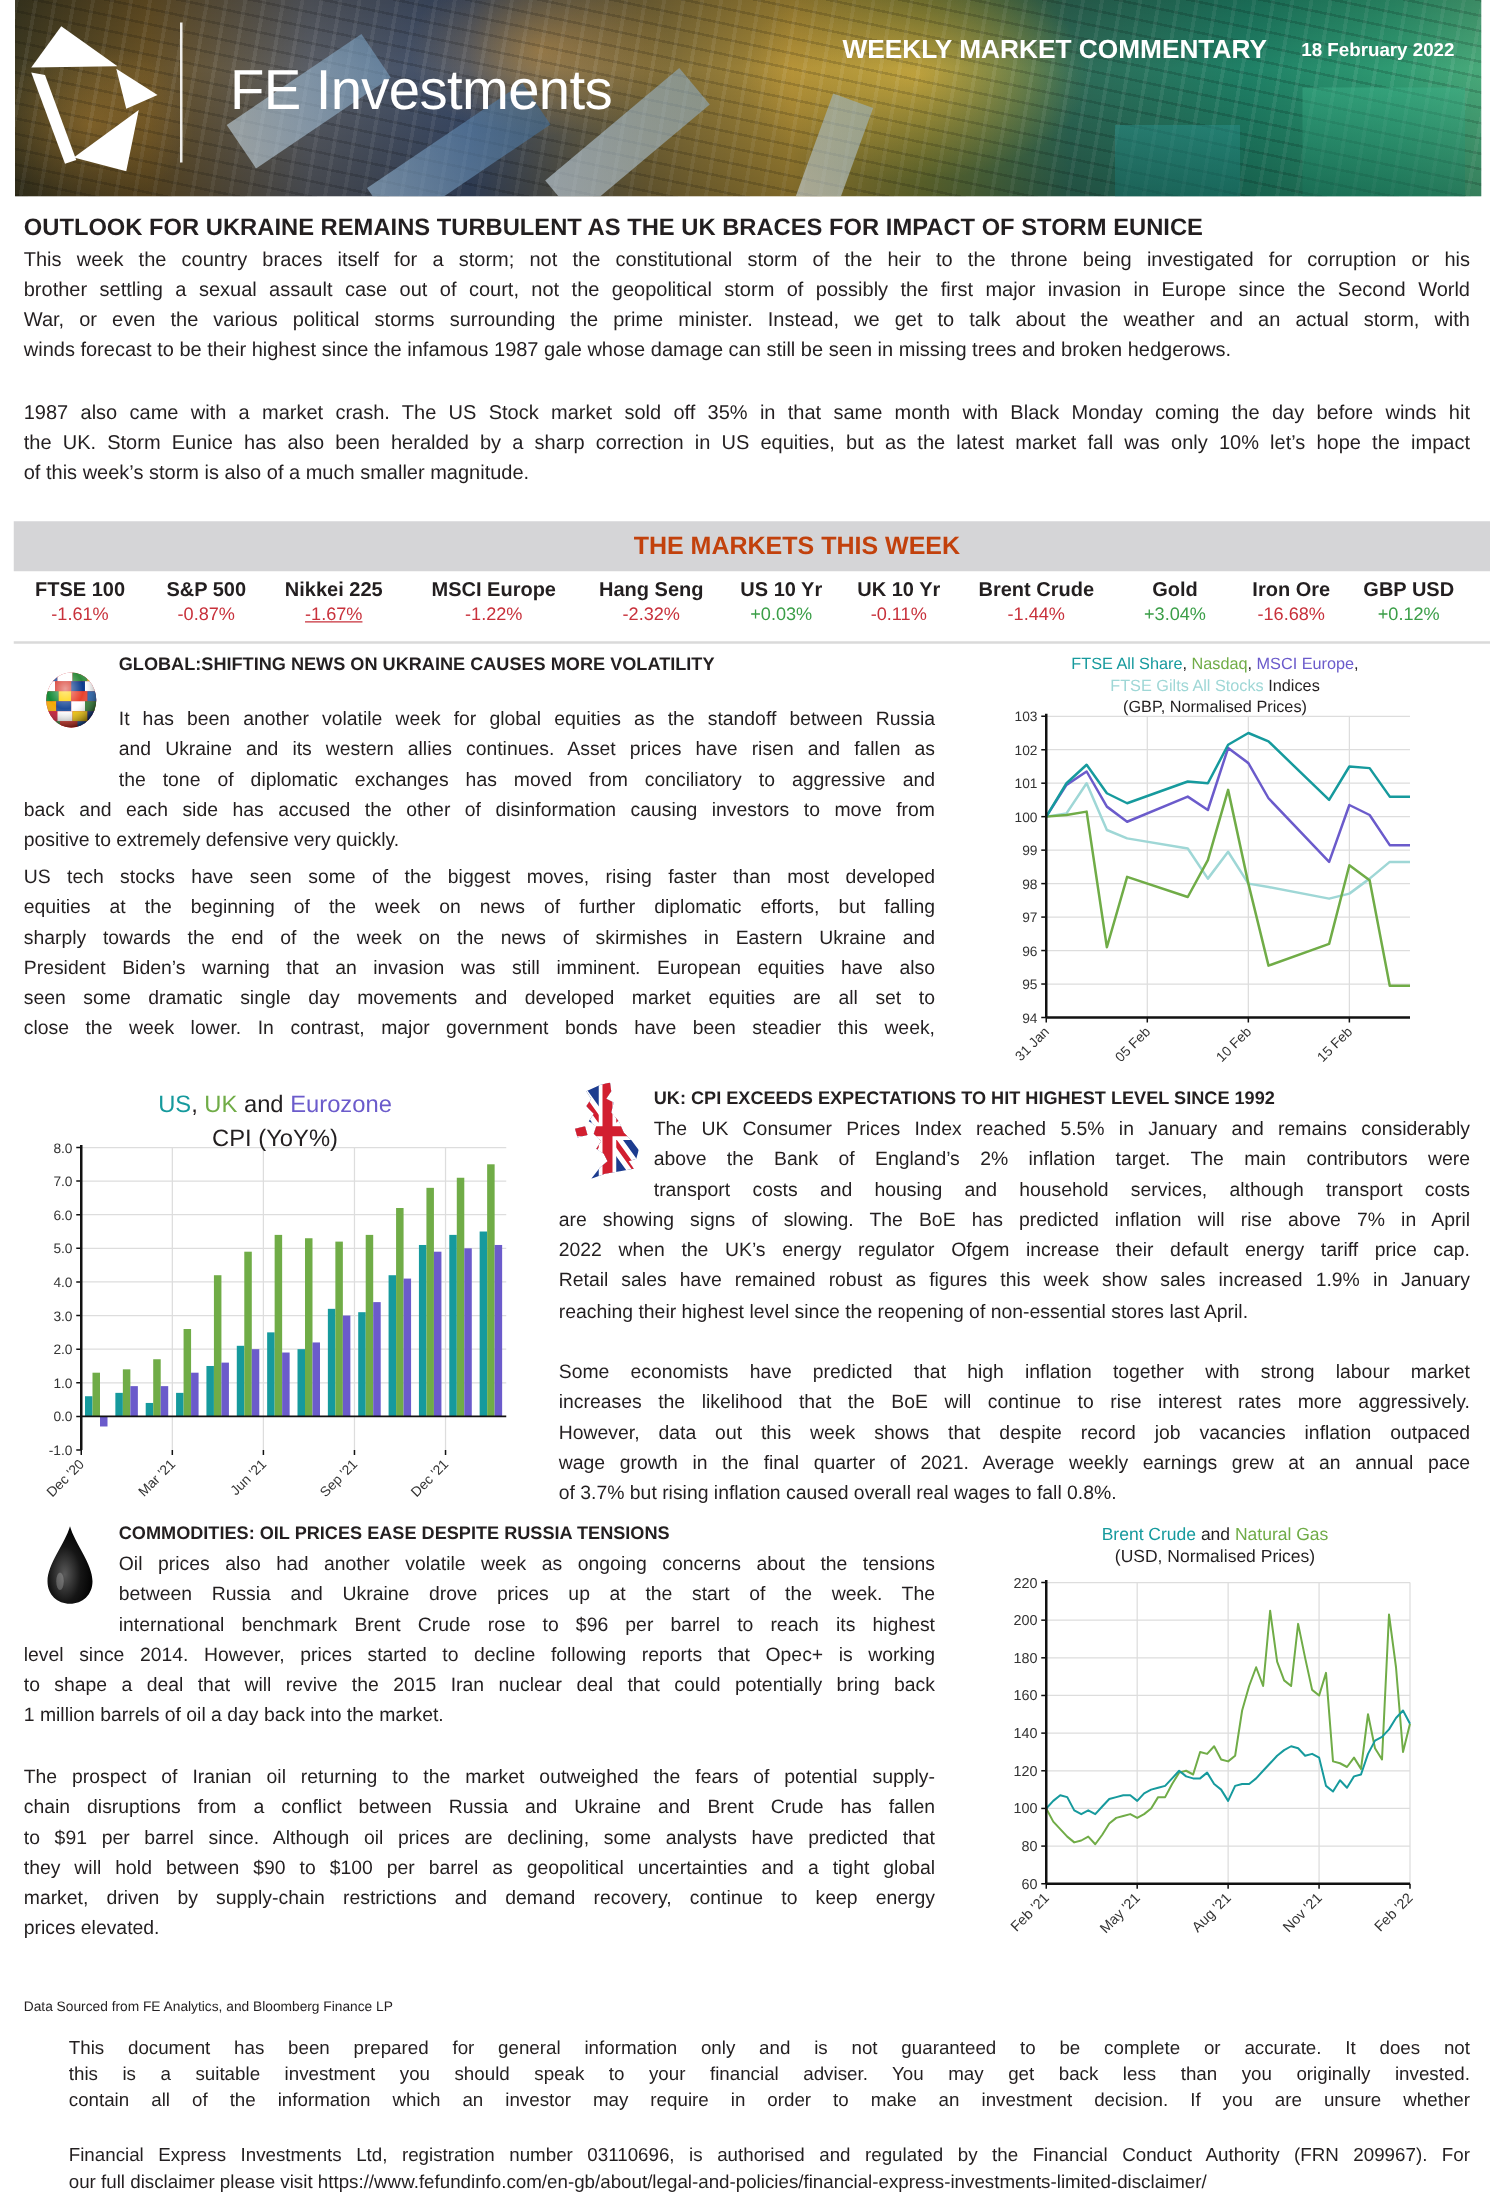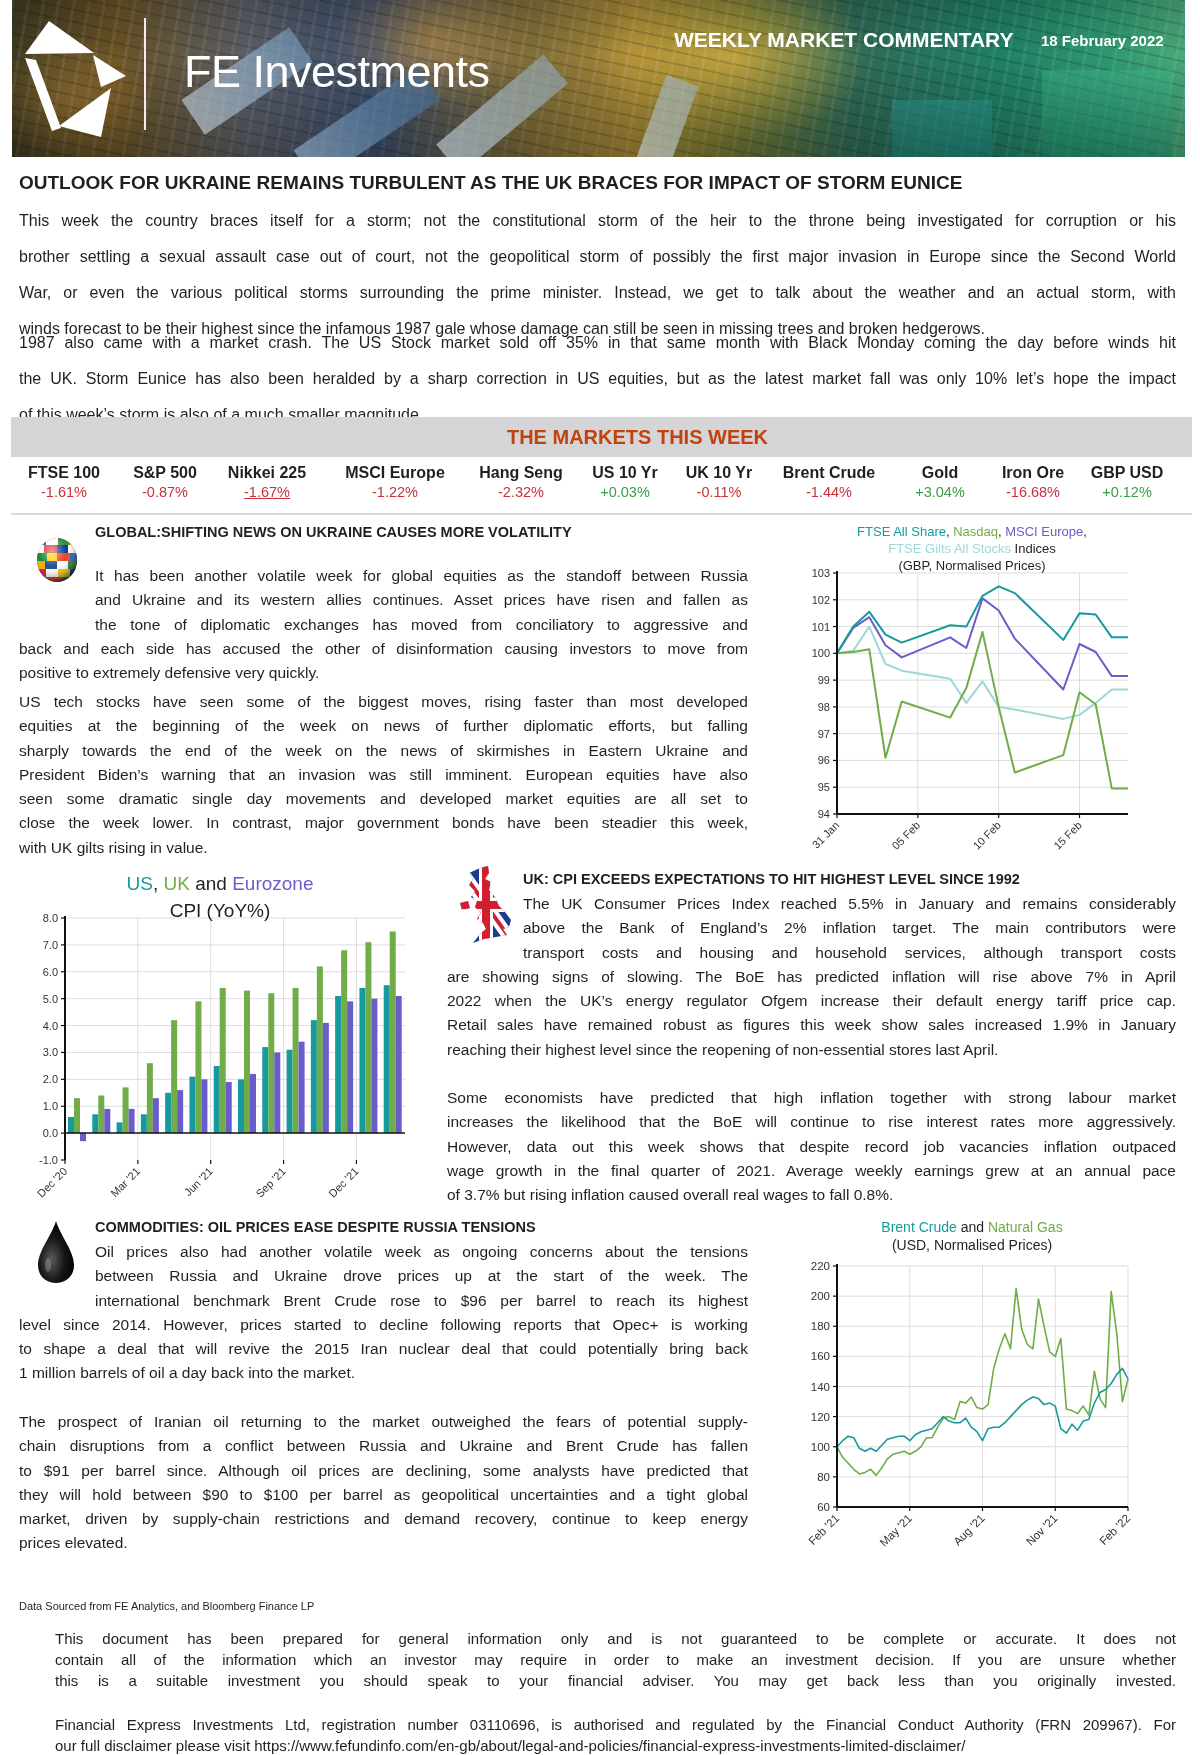--- a/index.html
+++ b/index.html
@@ -18,21 +18,21 @@
   .bld{position:absolute;opacity:0.55;}
   .brand{left:153px;top:46px;font-size:45px;line-height:52px;color:#ffffff;white-space:nowrap;letter-spacing:-0.5px;margin-left:19px;}
   .btitle{left:662px;top:27px;font-size:21px;font-weight:bold;line-height:26px;color:#ffffff;white-space:nowrap;}
   .bdate{left:1029px;top:31px;font-size:15px;font-weight:bold;line-height:20px;color:#ffffff;white-space:nowrap;}
   .vline{left:132px;top:18px;width:2px;height:112px;background:#ffffff;opacity:0.9;}
   
   .headline{left:19px;top:172px;font-size:19px;line-height:22px;font-weight:bold;white-space:nowrap;}
   .ln{text-align:justify;text-align-last:justify;}
   .ln.last{text-align-last:left;}
   .ln.ind{margin-left:76px;}
-  .intro .ln{font-size:16px;line-height:24px;margin-top:12px;}
+  .intro .ln{font-size:16px;line-height:24px;}
   .sec .ln{font-size:15.5px;line-height:24.3px;}
   .sec-title{font-size:14.5px;line-height:18px;font-weight:bold;white-space:nowrap;}
   
   .mbar{left:11px;top:417px;width:1181px;height:40px;background:#d5d5d7;}
   .mtitle{width:100%;text-align:center;font-size:20px;line-height:40px;font-weight:bold;color:#c2410c;margin-left:36px;}
   .mkt{top:463px;width:140px;margin-left:-70px;text-align:center;}
   .mname{font-size:16px;line-height:20px;font-weight:bold;white-space:nowrap;}
   .mchg{font-size:14.5px;line-height:18px;white-space:nowrap;}
   .msep{left:11px;top:513px;width:1181px;height:2px;background:#dadada;}
   
@@ -172,21 +172,20 @@
   <div class="ln" style="">back and each side has accused the other of disinformation causing investors to move from</div>
   <div class="ln last" style="">positive to extremely defensive very quickly.</div>
 </div>
 <div class="abs sec" style="left:19px;top:690px;width:729px">
   <div class="ln" style="">US tech stocks have seen some of the biggest moves, rising faster than most developed</div>
   <div class="ln" style="">equities at the beginning of the week on news of further diplomatic efforts, but falling</div>
   <div class="ln" style="">sharply towards the end of the week on the news of skirmishes in Eastern Ukraine and</div>
   <div class="ln" style="">President Biden’s warning that an invasion was still imminent. European equities have also</div>
   <div class="ln" style="">seen some dramatic single day movements and developed market equities are all set to</div>
   <div class="ln" style="">close the week lower. In contrast, major government bonds have been steadier this week,</div>
-  <div class="ln last" style="">with UK gilts rising in value.</div>
 </div>
 
 <svg class="abs chart" style="left:790px;top:515px" width="360" height="345">
     <line x1="43" x2="47" y1="299" y2="299" stroke="#111111" stroke-width="1.2"></line>
     <text x="40" y="303" text-anchor="end" font-size="11" fill="#333333">94</text>
     <line x1="47" x2="338" y1="272.22222222222223" y2="272.22222222222223" stroke="#dddddd" stroke-width="1"></line>
     <line x1="43" x2="47" y1="272.22222222222223" y2="272.22222222222223" stroke="#111111" stroke-width="1.2"></line>
     <text x="40" y="276.22222222222223" text-anchor="end" font-size="11" fill="#333333">95</text>
     <line x1="47" x2="338" y1="245.44444444444446" y2="245.44444444444446" stroke="#dddddd" stroke-width="1"></line>
     <line x1="43" x2="47" y1="245.44444444444446" y2="245.44444444444446" stroke="#111111" stroke-width="1.2"></line>
@@ -431,19 +430,19 @@
     <path d="M47.0 236.8 L52.6 230.7 L58.2 226.2 L63.8 227.7 L69.4 238.3 L75.0 241.3 L80.6 238.3 L86.2 241.3 L91.8 235.2 L97.4 229.2 L103.0 227.7 L108.6 226.2 L114.2 226.2 L119.8 230.7 L125.3 224.7 L130.9 221.7 L136.5 220.2 L142.1 218.7 L147.7 212.7 L153.3 206.6 L158.9 211.1 L164.5 212.7 L170.1 212.7 L175.7 208.1 L181.3 217.2 L186.9 221.7 L192.5 230.7 L198.1 218.7 L203.7 217.2 L209.3 217.2 L214.9 212.7 L220.5 206.6 L226.1 200.6 L231.7 194.6 L237.3 190.1 L242.9 187.0 L248.5 188.6 L254.1 194.6 L259.7 193.1 L265.3 196.1 L270.8 218.7 L276.4 223.2 L282.0 214.2 L287.6 220.2 L293.2 211.1 L298.8 209.6 L304.4 193.1 L310.0 182.5 L315.6 179.5 L321.2 173.5 L326.8 164.4 L332.4 158.4 L338.0 169.0" fill="none" stroke="#169a9d" stroke-width="1.6" stroke-linejoin="round"></path>
     <line x1="47" x2="47" y1="54" y2="297" stroke="#111111" stroke-width="2"></line>
     <line x1="47" x2="338" y1="297" y2="297" stroke="#111111" stroke-width="2"></line>
     <text x="182" y="21.9" text-anchor="middle" font-size="14" fill="#231f20"><tspan fill="#169a9d">Brent Crude</tspan><tspan> and </tspan><tspan fill="#70ac47">Natural Gas</tspan></text>
     <text x="182" y="39.9" text-anchor="middle" font-size="14" fill="#231f20"><tspan>(USD, Normalised Prices)</tspan></text>
   </svg>
 
 <div class="abs src">Data Sourced from FE Analytics, and Bloomberg Finance LP</div>
 <div class="abs foot" style="left:19px;top:1628px;width:1157px">
   <div class="ln" style="">This document has been prepared for general information only and is not guaranteed to be complete or accurate. It does not</div>
+  <div class="ln" style="">this is a suitable investment you should speak to your financial adviser. You may get back less than you originally invested.</div>
   <div class="ln" style="">contain all of the information which an investor may require in order to make an investment decision. If you are unsure whether</div>
-  <div class="ln" style="">this is a suitable investment you should speak to your financial adviser. You may get back less than you originally invested.</div>
 </div>
 <div class="abs foot" style="left:19px;top:1714px;width:1157px">
   <div class="ln" style="">Financial Express Investments Ltd, registration number 03110696, is authorised and regulated by the Financial Conduct Authority (FRN 209967). For</div>
   <div class="ln last" style="">our full disclaimer please visit https://www.fefundinfo.com/en-gb/about/legal-and-policies/financial-express-investments-limited-disclaimer/</div>
 </div>
 
 </body></html>

